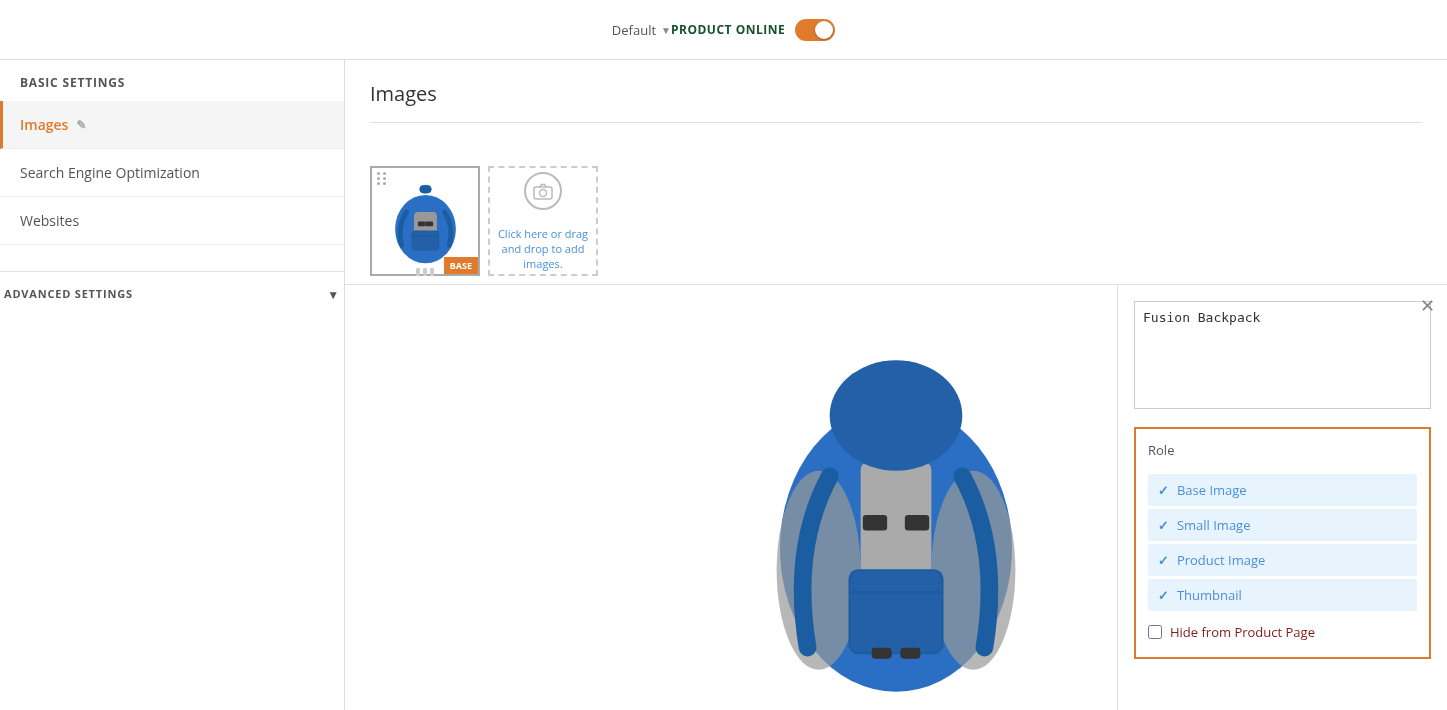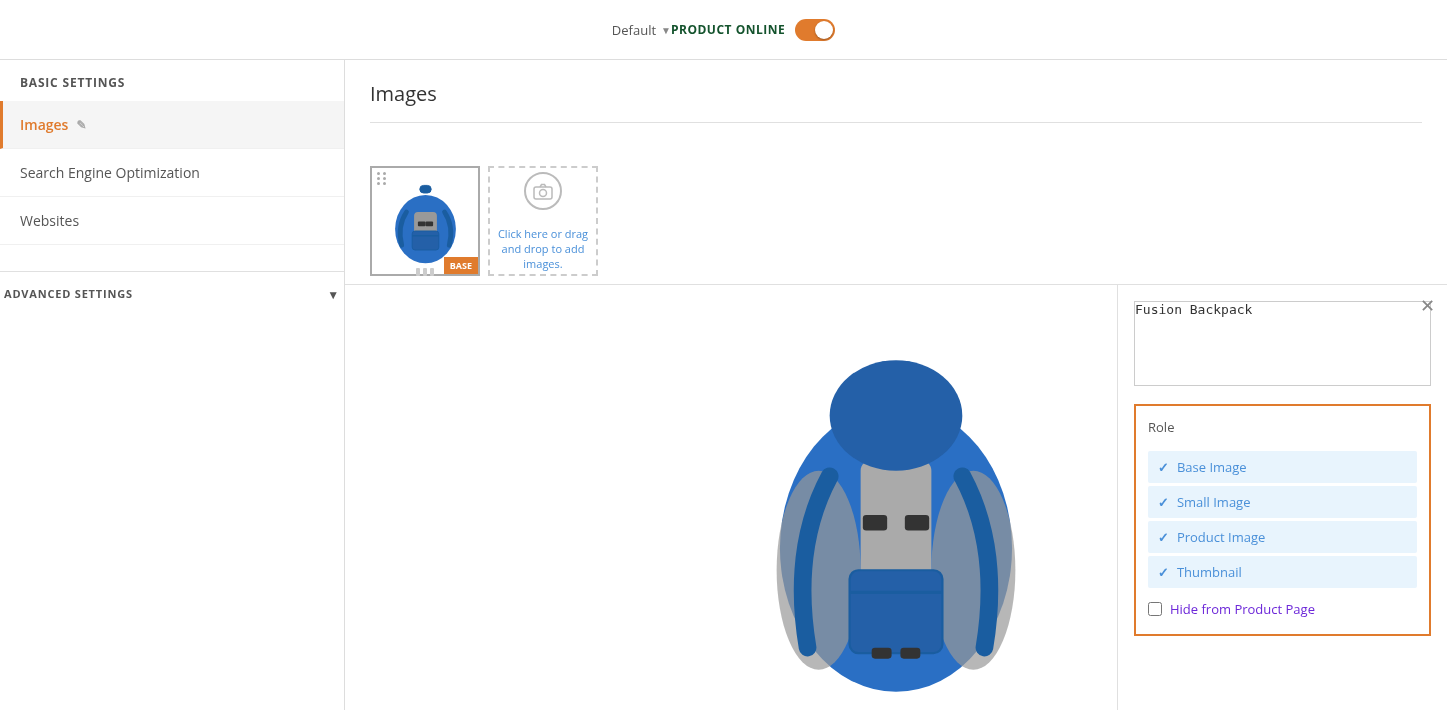--- a/index.html
+++ b/index.html
@@ -254,22 +254,23 @@
 
     .alt-text-label {
       font-size: 13px;
       color: #555;
       margin-bottom: 6px;
       margin-top: 4px;
     }
 
     .alt-text-textarea {
       width: 100%;
-      height: 85px;
+      height: 108px;
       border: 1px solid #ccc;
+      padding: 8px;
       font-size: 13px;
       color: #333;
       resize: none;
       outline: none;
     }
 
     
     .role-section {
       border: 2px solid #e07b2d;
       margin-top: 14px;
@@ -316,21 +317,21 @@
 
     .hide-checkbox {
       width: 14px;
       height: 14px;
       border: 1px solid #aaa;
       cursor: pointer;
     }
 
     .hide-label {
       font-size: 13px;
-      color: #6d28d9;
+      color: #7f1d1d;
     }
 
     
     .drag-indicator {
       position: absolute;
       bottom: -2px;
       left: 50%;
       transform: translateX(-50%);
       width: 30px;
       height: 8px;

